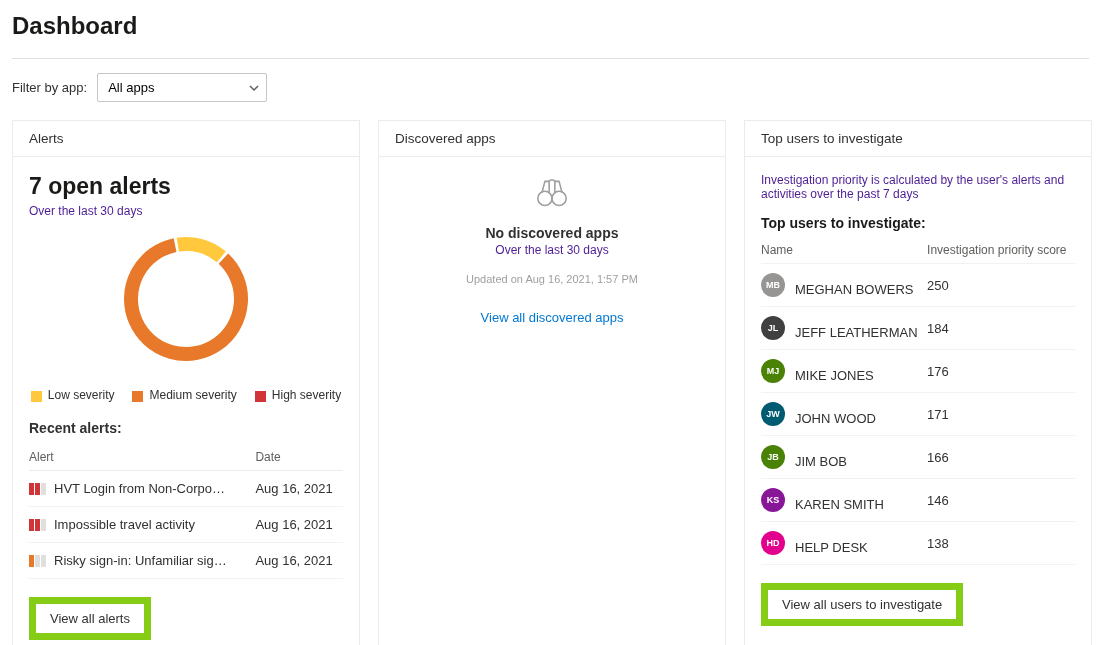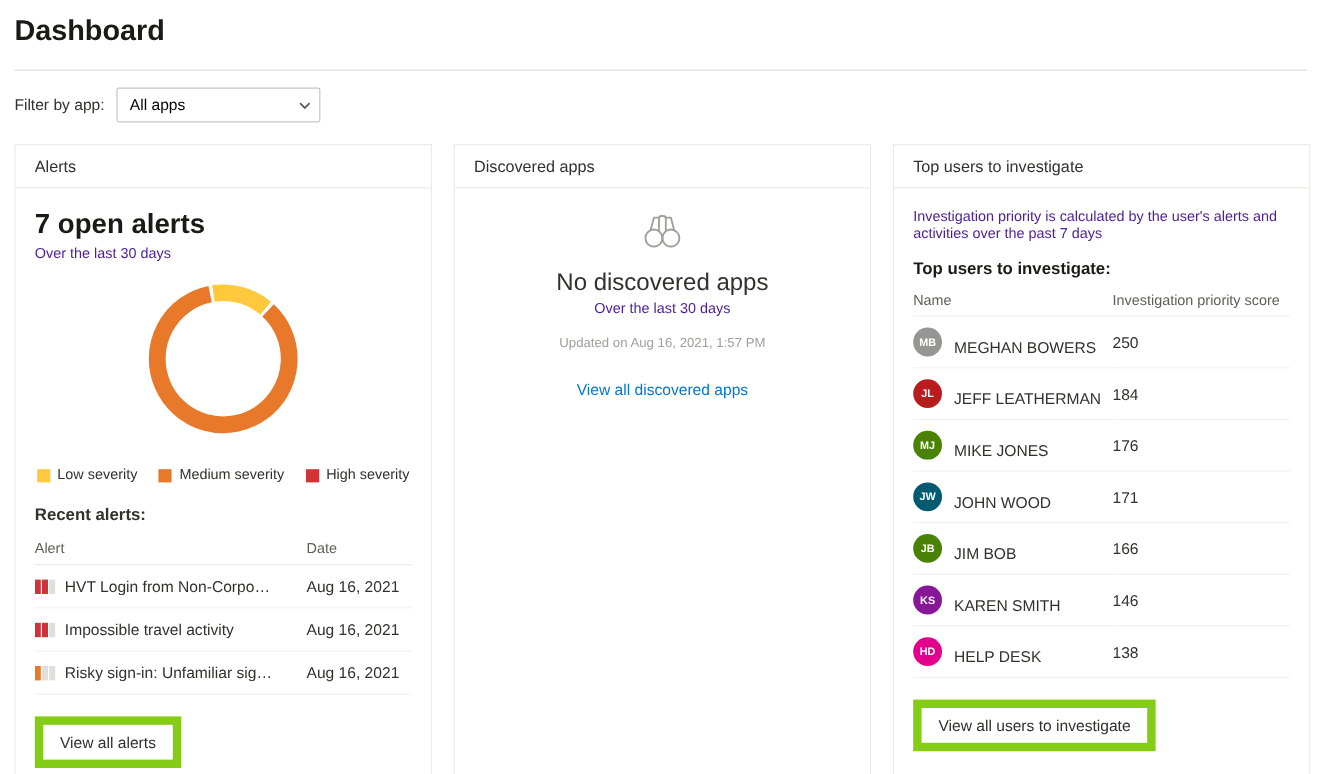--- a/index.html
+++ b/index.html
@@ -152,22 +152,22 @@
       align-items: center;
       text-align: center;
       padding-top: 18px;
     }
     .binoc {
       width: 34px; height: 34px;
       color: #a19f9d;
       margin-bottom: 8px;
     }
     .center-col h3 {
-      font-size: 20px;
-      font-weight: 400;
+      font-size: 14px;
+      font-weight: 700;
       margin: 8px 0 2px;
       color: #323130;
     }
     .updated { font-size: 11px; color: #a19f9d; margin-top: 10px; }
     .link {
       color: #0078d4;
       font-size: 13px;
       text-decoration: none;
       margin-top: 14px;
       cursor: pointer;
@@ -348,21 +348,21 @@
                 <div class="user-cell">
                   <span class="avatar" style="background: rgb(151, 149, 147);">MB</span>
                   <span class="user-name">MEGHAN BOWERS</span>
                 </div>
               </td>
               <td>250</td>
             </tr>
             <tr>
               <td>
                 <div class="user-cell">
-                  <span class="avatar" style="background: #b91c1c;">JL</span>
+                  <span class="avatar" style="background: #404040;">JL</span>
                   <span class="user-name">JEFF LEATHERMAN</span>
                 </div>
               </td>
               <td>184</td>
             </tr>
             <tr>
               <td>
                 <div class="user-cell">
                   <span class="avatar" style="background: rgb(73, 130, 5);">MJ</span>
                   <span class="user-name">MIKE JONES</span>

